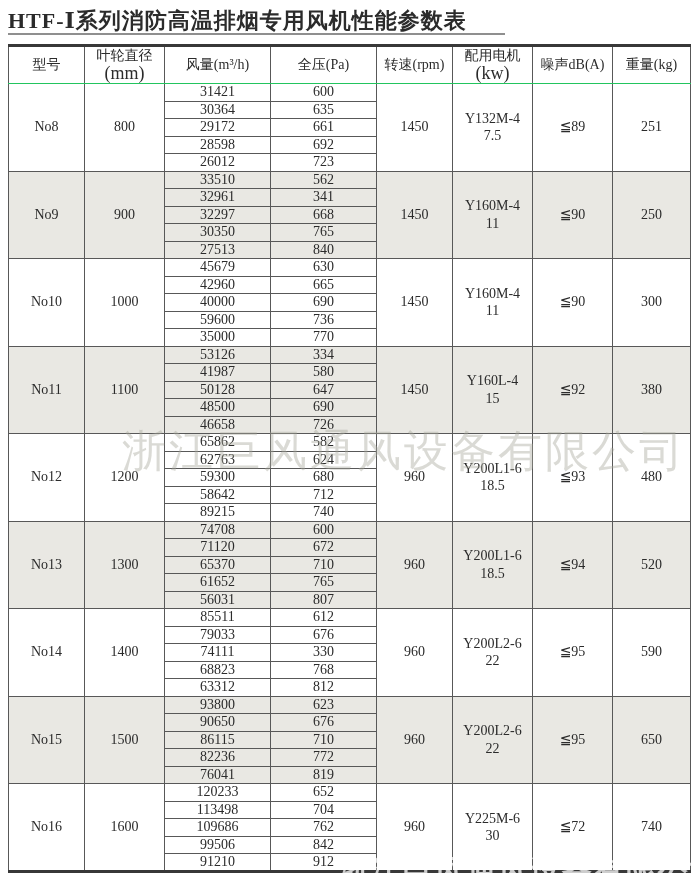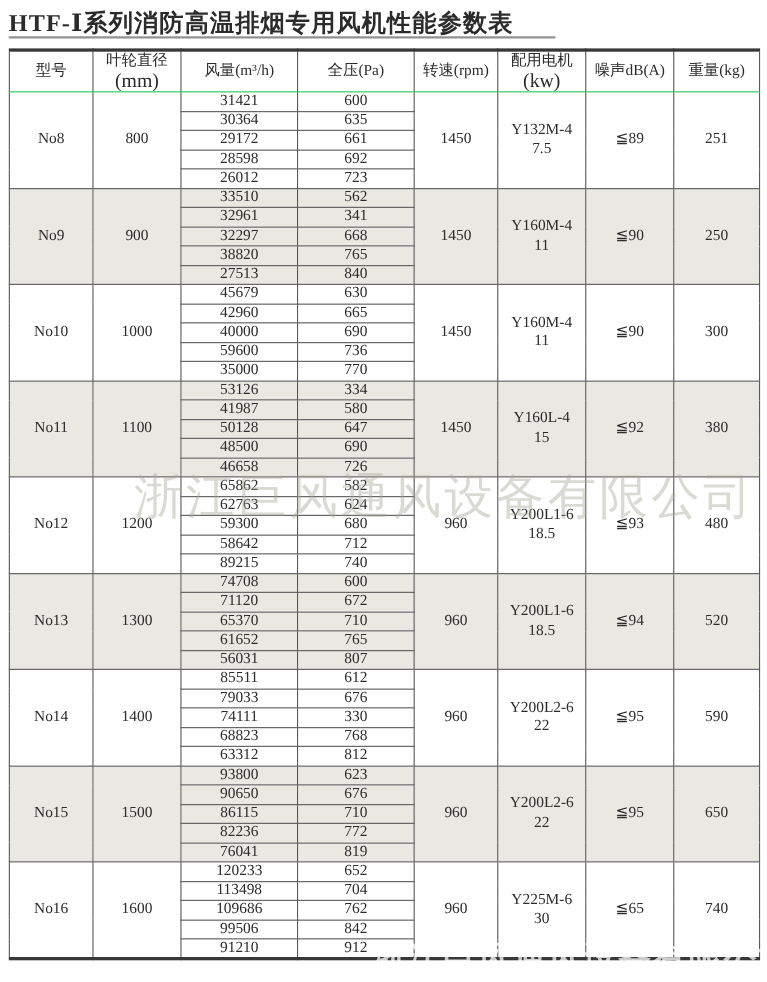--- a/index.html
+++ b/index.html
@@ -122,21 +122,21 @@
       </tr>
       <tr class="shaded">
         <td>32961</td>
         <td>341</td>
       </tr>
       <tr class="shaded">
         <td>32297</td>
         <td>668</td>
       </tr>
       <tr class="shaded">
-        <td>38820</td>
+        <td>30350</td>
         <td>765</td>
       </tr>
       <tr class="shaded">
         <td>27513</td>
         <td>840</td>
       </tr>
       <tr>
         <td rowspan="5">No10</td>
         <td rowspan="5">1000</td>
         <td>45679</td>
@@ -313,21 +313,21 @@
       <tr>
         <td rowspan="5">No16</td>
         <td rowspan="5">1600</td>
         <td>120233</td>
         <td>652</td>
         <td rowspan="5">960</td>
         <td rowspan="5">
           <div class="motor-model">Y225M-6</div>
           <div class="motor-power">30</div>
         </td>
-        <td rowspan="5">≦65</td>
+        <td rowspan="5">≦72</td>
         <td rowspan="5">740</td>
       </tr>
       <tr>
         <td>113498</td>
         <td>704</td>
       </tr>
       <tr>
         <td>109686</td>
         <td>762</td>
       </tr>

